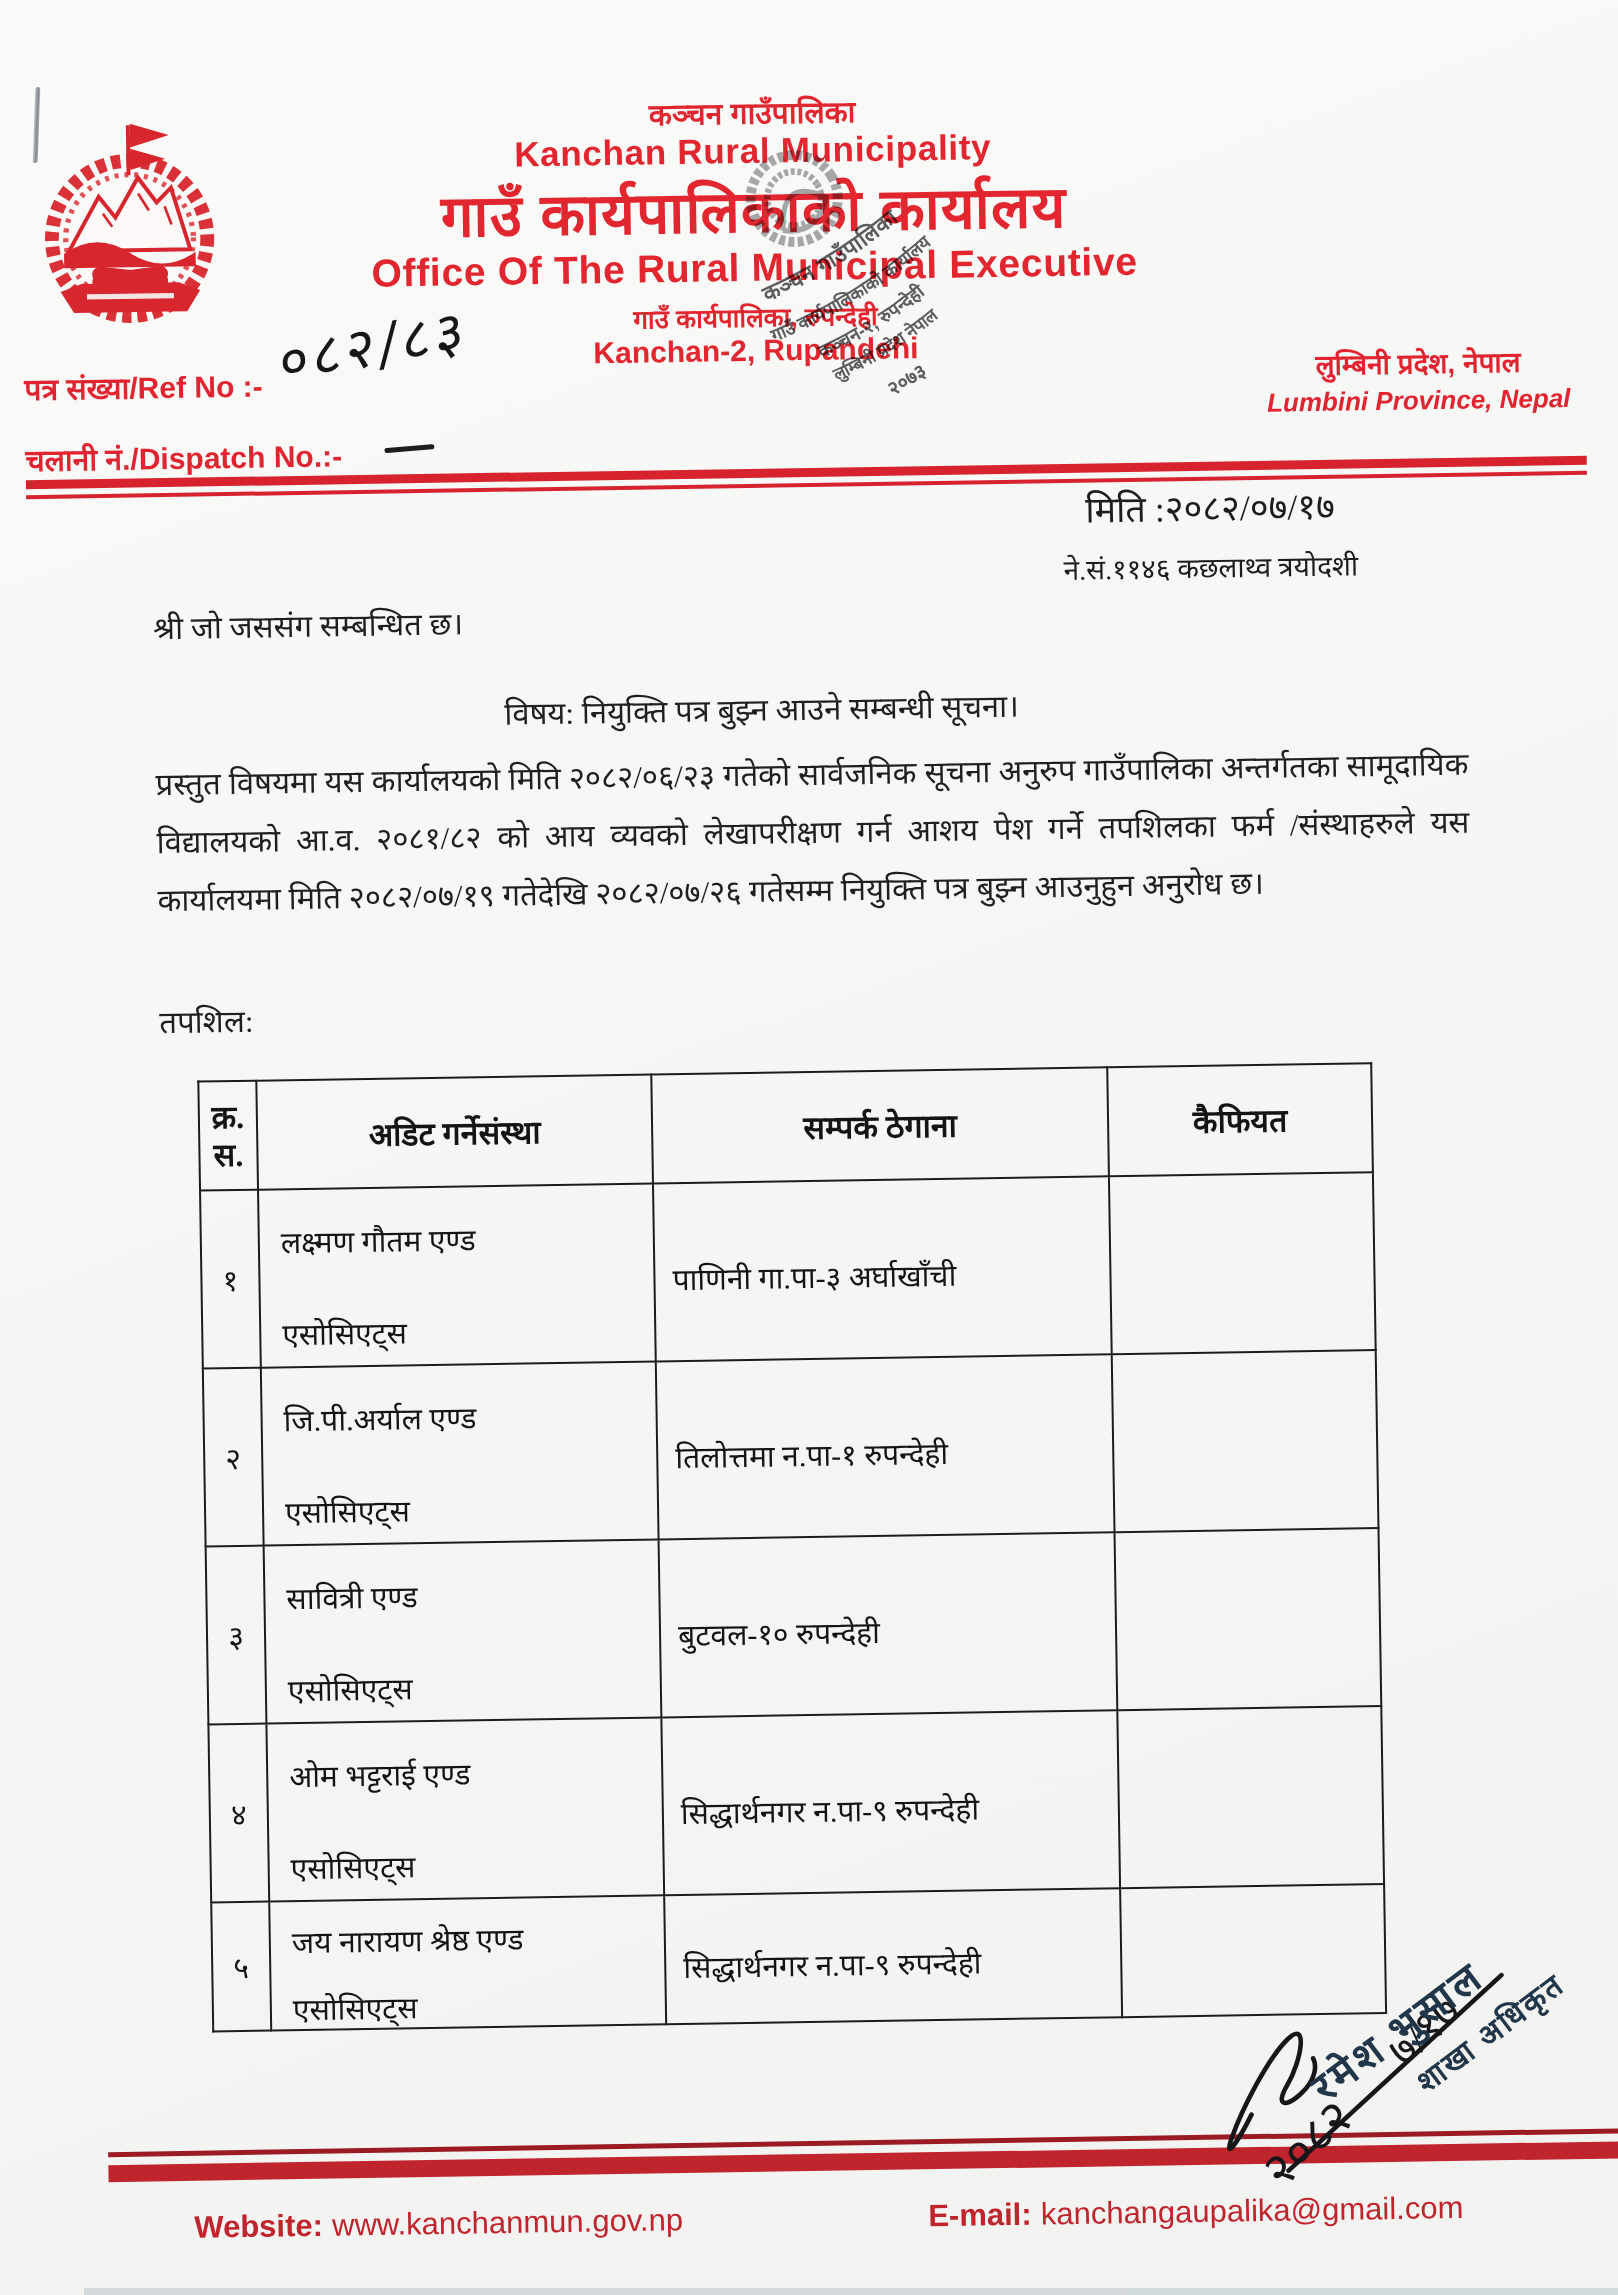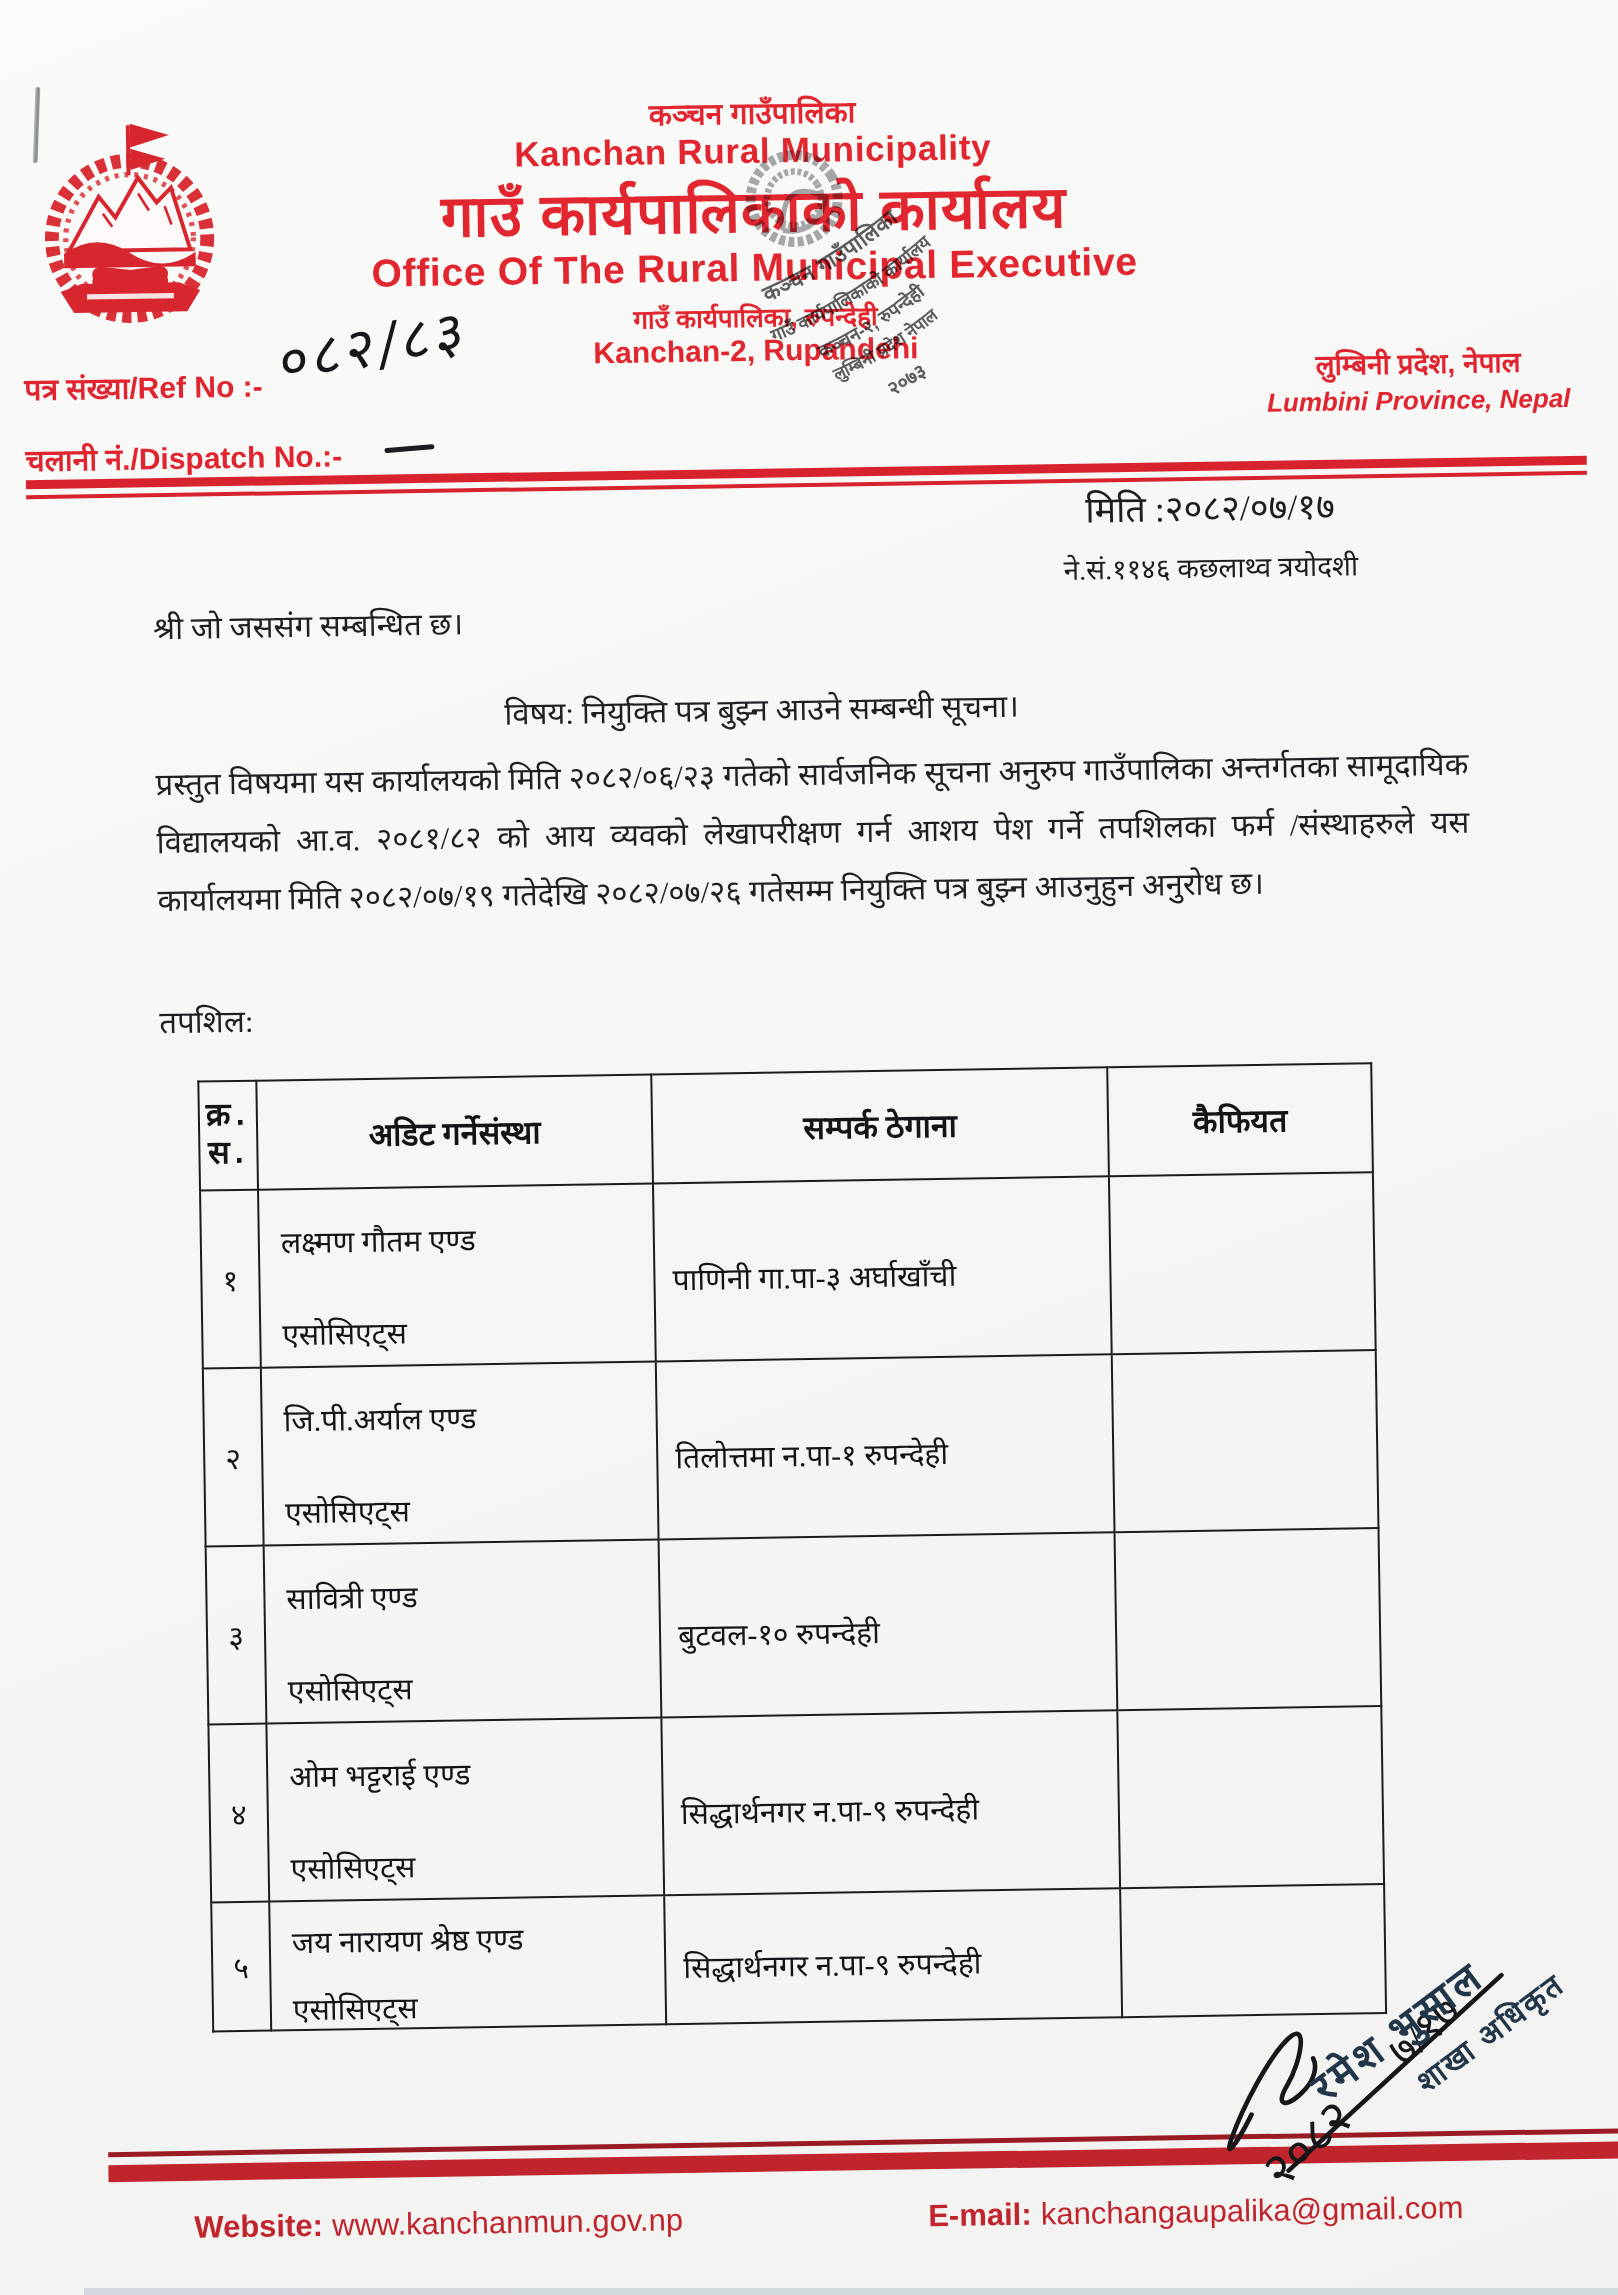--- a/index.html
+++ b/index.html
@@ -70,21 +70,21 @@
 
   
   .audit-table { position:absolute; left:198px; top:1071px; width:1173px;
     border-collapse:collapse; table-layout:fixed;
     font-family:"Liberation Serif","DejaVu Serif",serif; color:#141416; }
   .audit-table th, .audit-table td { border:2px solid #1c1c1e; vertical-align:middle; }
   .audit-table thead tr { height:109px; }
   .audit-table tbody tr { height:178px; }
   .audit-table tbody tr:last-child { height:129px; }
   .audit-table th { font-size:32px; font-weight:600; text-align:center; }
-  .th-sn div { line-height:38px;font-family:Liberation Mono, monospace; }
+  .th-sn div { line-height:38px; }
   .c-sn { text-align:center; font-size:30px; }
   .c-firm { vertical-align:top; padding:18.5px 6.6px 0 21px; font-size:30px; }
   .firm-l2 { margin-top:51px; }
   .audit-table tbody tr:last-child .firm-l2 { margin-top:26px; }
   .c-addr { vertical-align:top; padding:13px 6.6px 0 17px; font-size:30px; }
   .c-rem { }
 
   
   .signature-svg { position:absolute; left:1173px; top:1949px; width:435px; height:283px; z-index:5; }
   .sig-stamp { position:absolute; left:1315px; top:2066px; width:343px; z-index:6;

